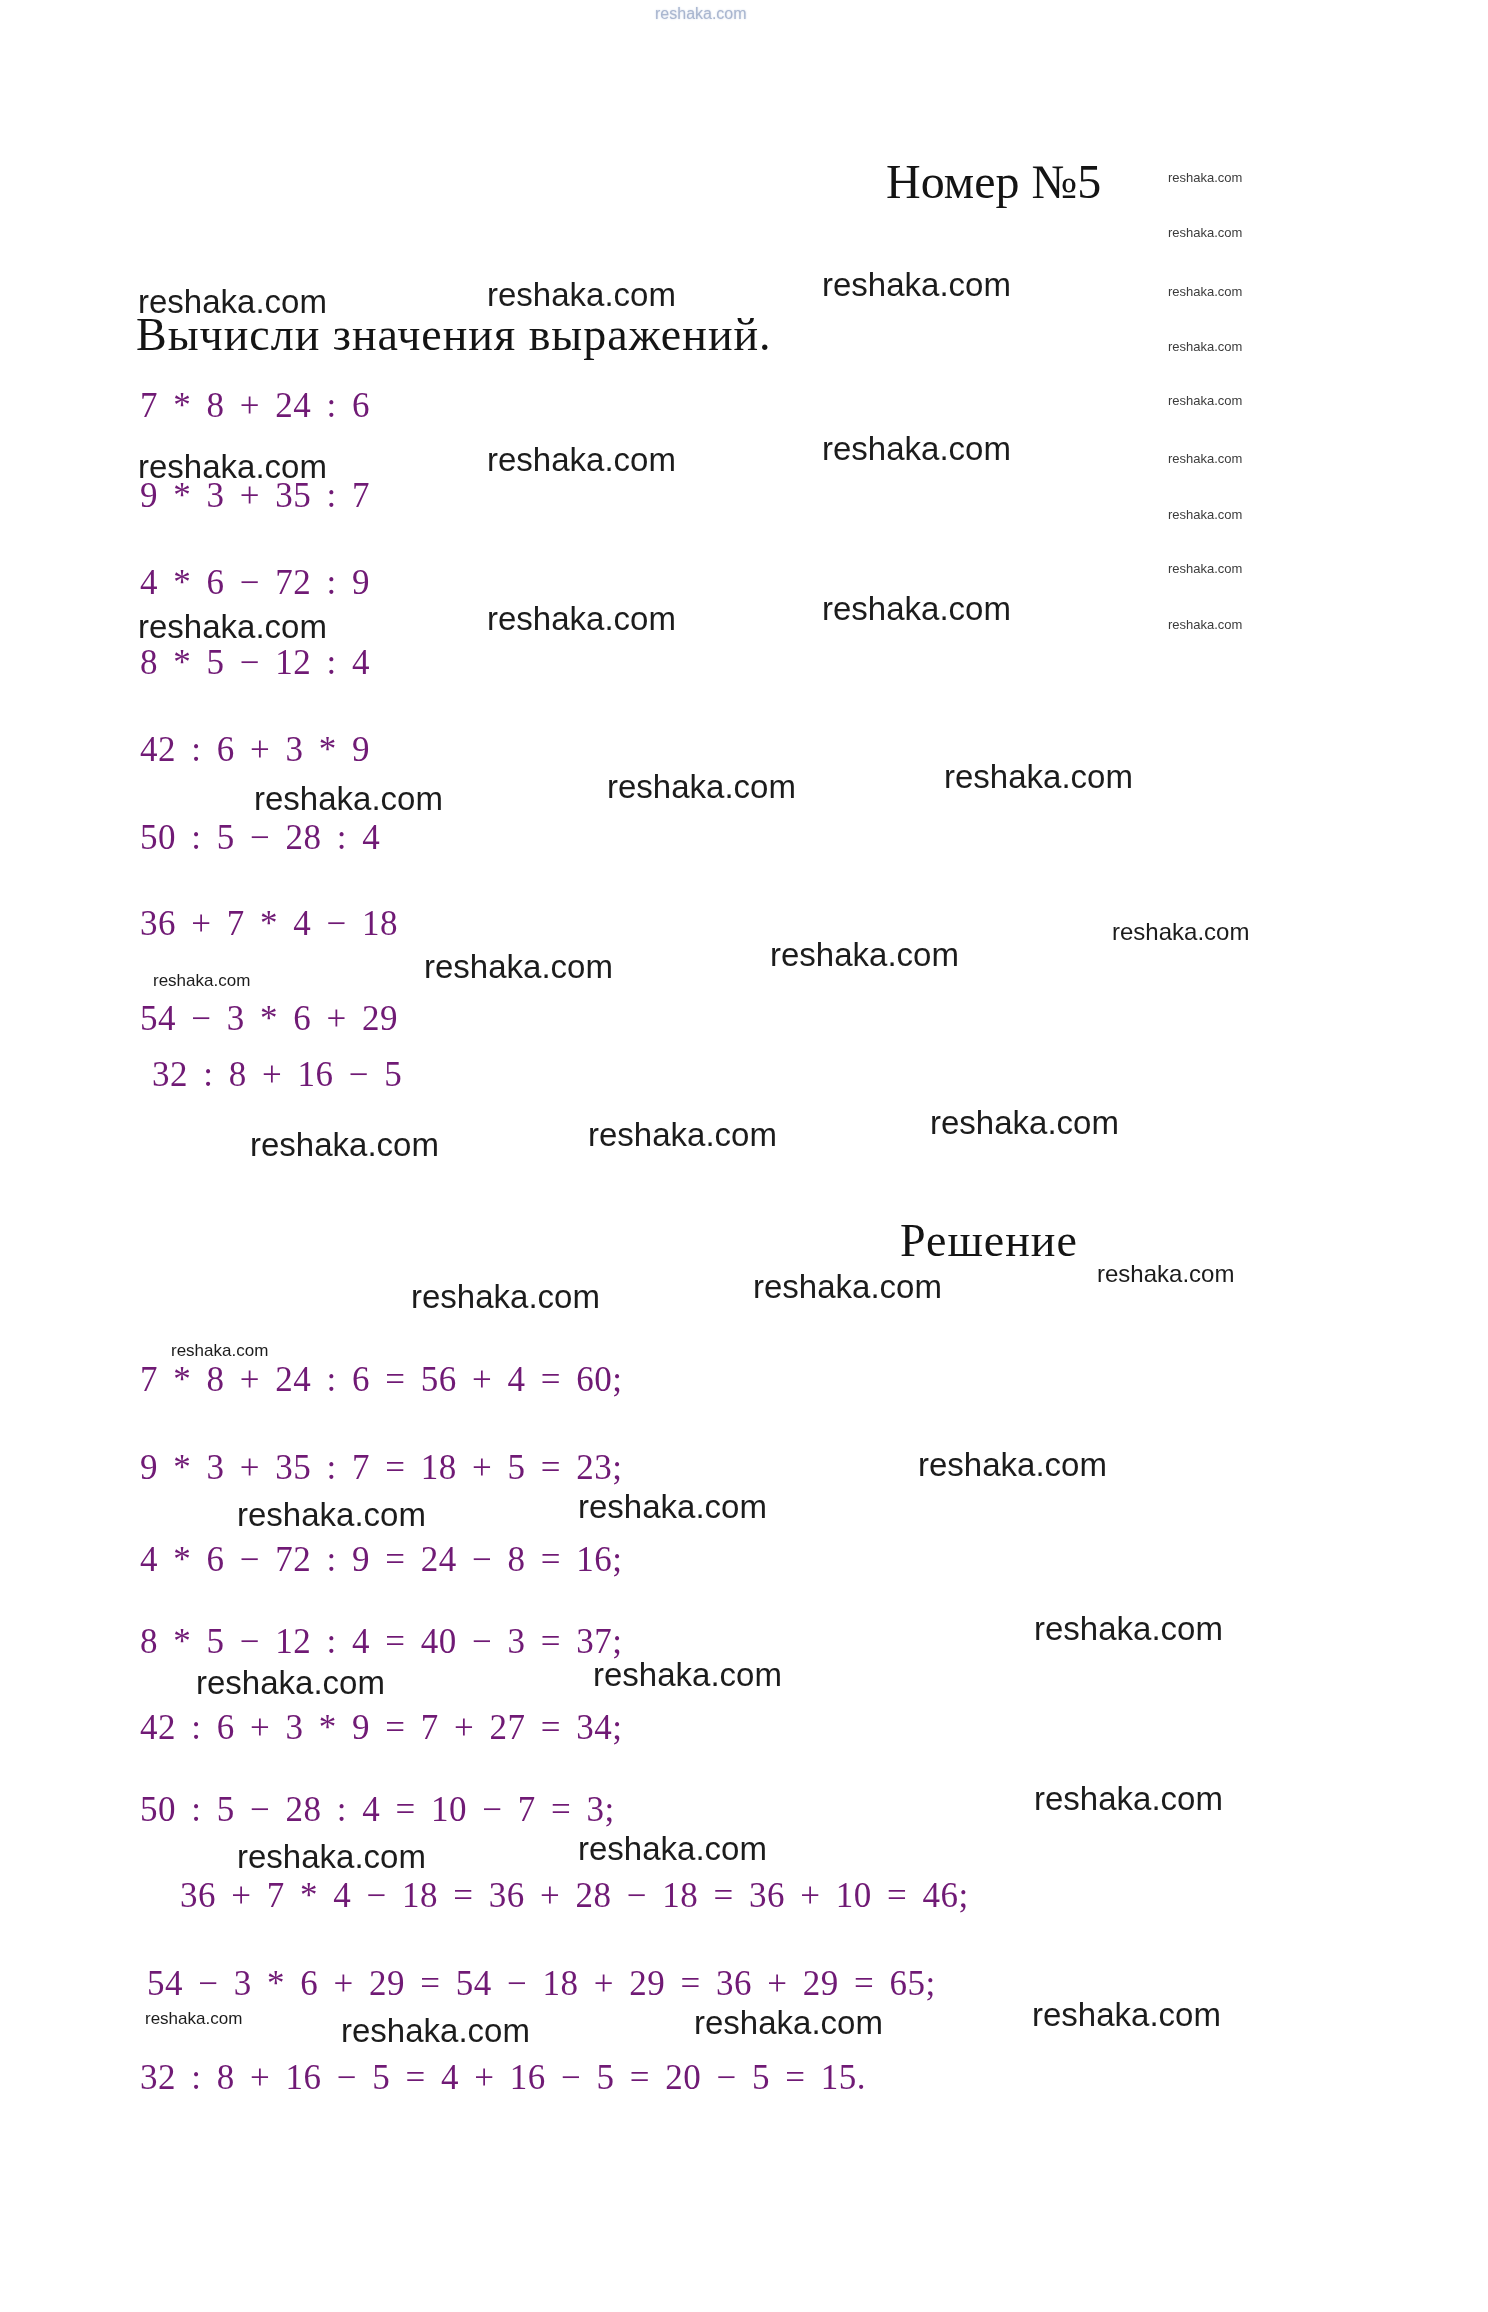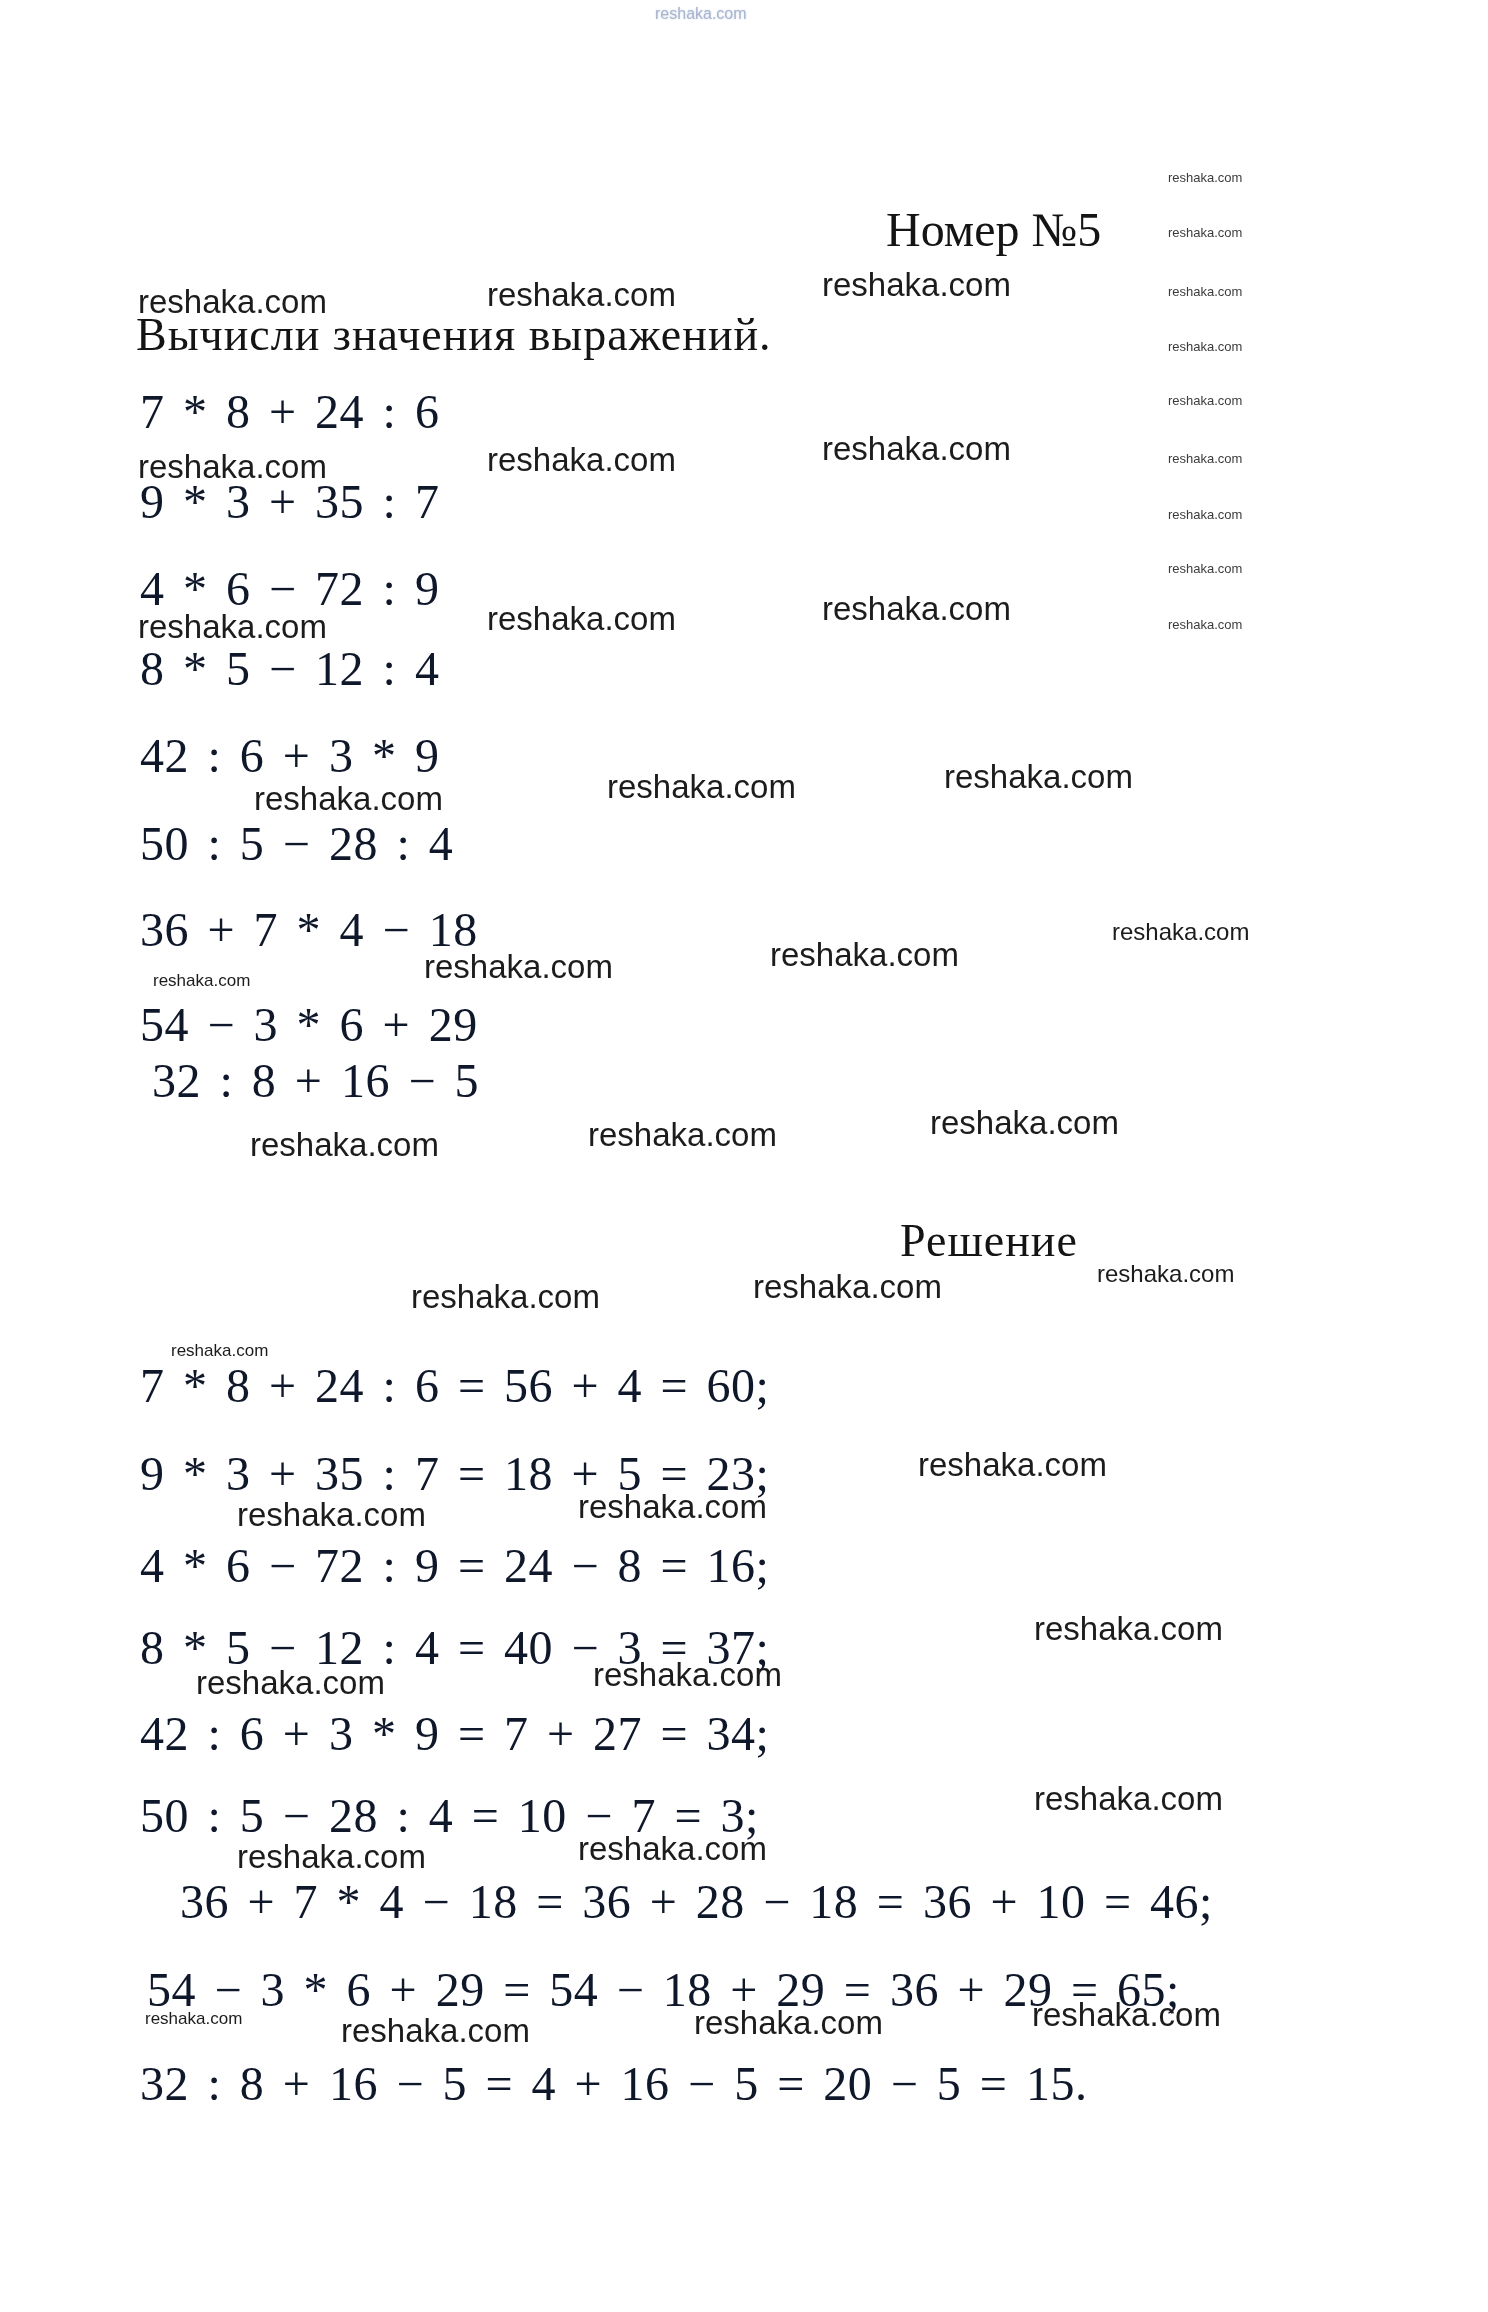--- a/index.html
+++ b/index.html
@@ -14,35 +14,34 @@
     background: #ffffff;
     overflow: hidden;
     font-family: "Liberation Serif", serif;
     padding-left: 20px;
   }
   
   .math {
     position: absolute;
     left: 140px;
     font-family: "Liberation Serif", serif;
-    font-size: 48px;
+    font-size: 35px;
     line-height: 1;
-    color: #0f172a;
+    color: #701a75;
     white-space: nowrap;
     letter-spacing: 0.5px;
     word-spacing: 6px;
   }
   .page-title {
     position: absolute;
     font-family: "Liberation Serif", serif;
     font-size: 48px;
     line-height: 1;
     color: #141414;
     white-space: nowrap;
-    margin-top: 48px;
   }
   .section-heading {
     position: absolute;
     font-family: "Liberation Serif", serif;
     font-size: 46px;
     line-height: 1;
     color: #141414;
     white-space: nowrap;
     letter-spacing: 1px;
   }

